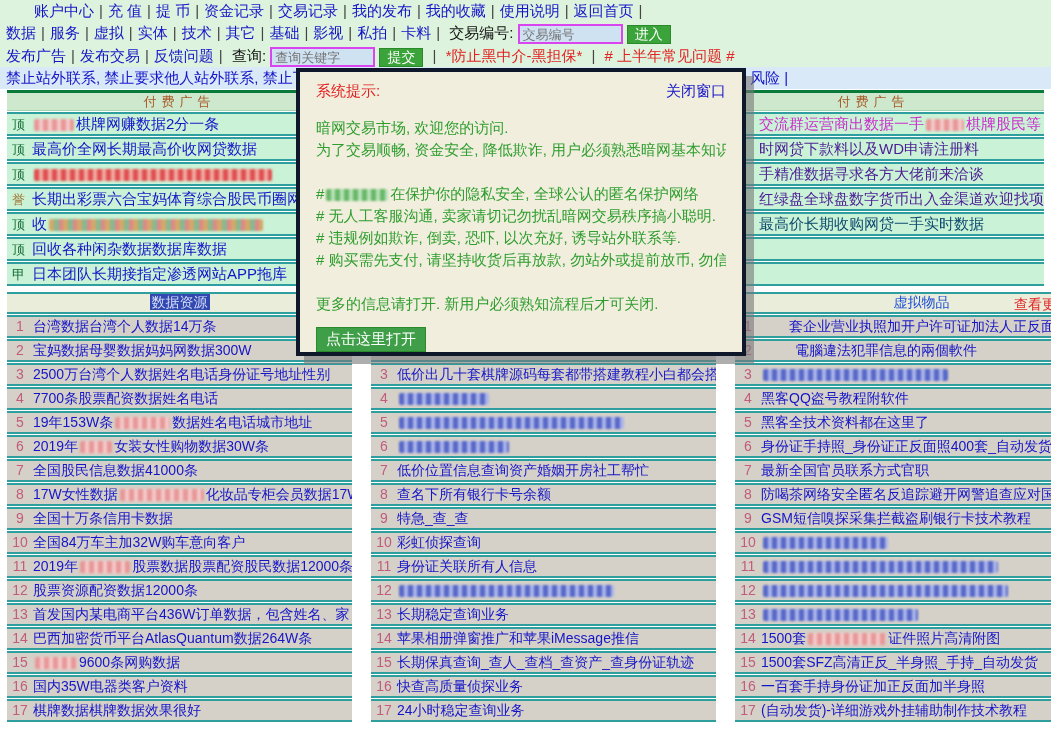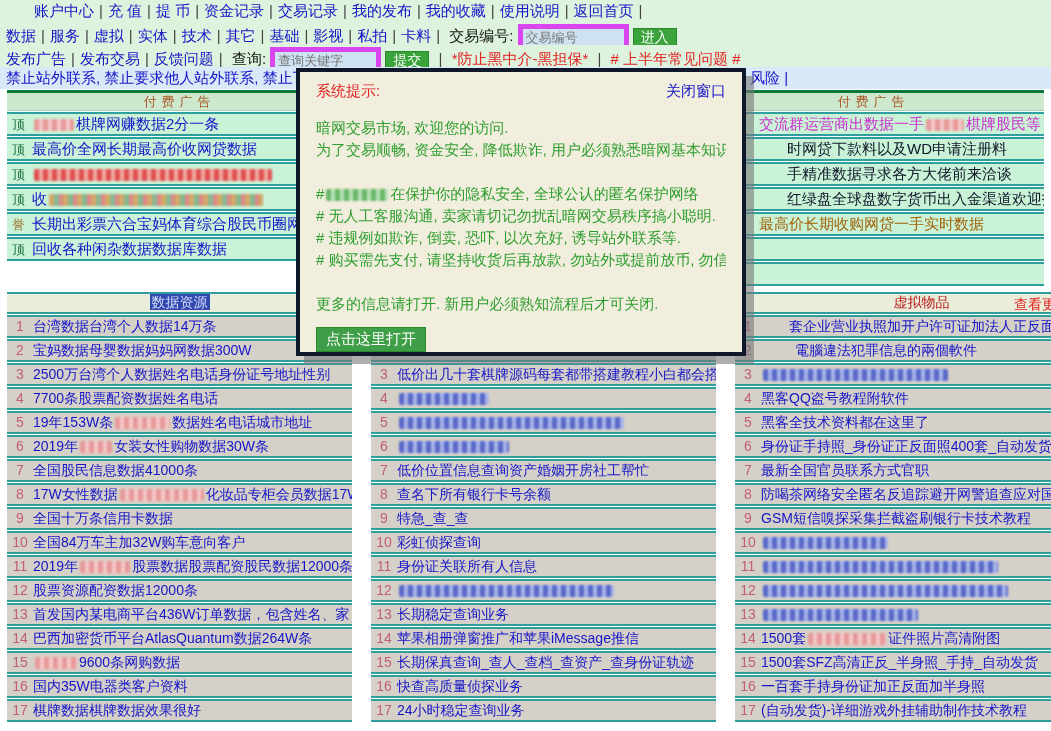--- a/index.html
+++ b/index.html
@@ -7,50 +7,50 @@
 
   
   .navbar{box-sizing:border-box;padding:2px 6px;font-size:15px;white-space:nowrap;overflow:hidden;}
   .nav1{background:#ddf3dd;height:22px;padding-left:34px;}
   .nav2{background:#ddf3dd;height:23px;}
   .nav3{background:#ddf3dd;height:22px;}
   .nav4{background:#d9e9f7;height:22px;position:relative;color:#1515c8;}
   .navlink{color:#1515c8;text-decoration:none;cursor:pointer;}
   .sep{color:#444;margin:0 5px;}
   .navlabel{color:#111;}
-  .box{background:#cfe2f2;border:5px solid #d946ef;height:16px;font-size:13px;width:95px;color:#667;padding:0 3px;vertical-align:middle;}
+  .box{background:#cfe2f2;border:2px solid #d946ef;height:16px;font-size:13px;width:95px;color:#667;padding:0 3px;vertical-align:middle;}
   .greenbtn{background:#3aa33a;color:#fff;border:1px solid #2a8a2a;font-size:14px;padding:0 7px;height:19px;line-height:16px;vertical-align:middle;cursor:pointer;}
   .rednote{color:#e32222;}
   .nav4-right{position:absolute;left:750px;top:2px;}
 
   
   .adcol{position:absolute;top:90px;}
   #ads-left{left:7px;width:345px;}
   #ads-right{left:703px;width:341px;}
   .adhead{box-sizing:border-box;height:21px;background:#cde8cd;border-top:3px solid #0a7a3a;border-bottom:1px solid #9fd4af;text-align:center;color:#a85a28;font-size:13px;letter-spacing:5px;line-height:17px;}
   .adrow{box-sizing:border-box;height:24px;background:#c9f2d6;border-top:2px solid #2f9e9e;border-bottom:2px solid #2f9e9e;margin-top:1px;padding:1px 5px;font-size:15px;line-height:18px;white-space:nowrap;overflow:hidden;cursor:pointer;}
   #ads-right .adrow{padding-left:56px;}
   .adicon{color:#156b35;font-size:13px;margin-right:7px;}
   .adicon.brown{color:#a07030;}
 
   
   #tables{position:absolute;left:7px;top:292px;width:1037px;display:flex;gap:19px;}
   .tcol{flex:none;}
   .thead{box-sizing:border-box;height:22px;background:#e9edd9;border-top:2px solid #2f9e9e;border-bottom:2px solid #2f9e9e;font-size:14px;line-height:17px;text-align:center;position:relative;}
   .sel{background:#3148b0;color:#d6defc;padding:0 2px;cursor:pointer;}
-  .gtitle{color:#b91c1c;cursor:pointer;margin-left:32px;}
+  .gtitle{color:#1d4ed8;cursor:pointer;margin-left:32px;}
   .more{position:absolute;right:6px;top:2px;color:#e32222;font-size:14px;cursor:pointer;text-decoration:none;}
   .trow{box-sizing:border-box;height:23px;background:#d5d1c8;border-top:2px solid #2f9e9e;border-bottom:2px solid #2f9e9e;margin-top:1px;font-size:14px;line-height:18px;white-space:nowrap;overflow:hidden;display:flex;cursor:pointer;}
   .tnum{width:26px;text-align:center;color:#c25b7c;flex:none;}
   .ttext{color:#1515c8;}
 
   .c-blue{color:#1515c8;}
-  .c-red{color:#a16207;}
+  .c-red{color:#0c4a6e;}
   .c-magenta{color:#cc2ecc;}
-  .c-purple{color:#0f172a;margin-left:28px;}
+  .c-purple{color:#4c1d95;}
 
   
   .rd{display:inline-block;height:12px;border-radius:2px;vertical-align:middle;margin:0 2px;filter:blur(1.2px);}
   .rd-blue{background:repeating-linear-gradient(90deg,#5868c8 0 5px,#aab4ea 5px 9px);}
   .rd-pink{background:repeating-linear-gradient(90deg,#e89898 0 5px,#f4c8c8 5px 9px);}
   .rd-red{background:repeating-linear-gradient(90deg,#e05050 0 5px,#f0a8a0 5px 9px);}
   .rd-green{background:repeating-linear-gradient(90deg,#68b868 0 5px,#b8e0b8 5px 9px);}
   .rd-mix{background:repeating-linear-gradient(90deg,#d4a868 0 5px,#88b890 5px 10px,#dd8888 10px 14px);}
 
   
@@ -90,23 +90,24 @@
     <span>禁止站外联系, 禁止要求他人站外联系, 禁止下</span>
     <span class="nav4-right">风险 |</span>
   </div>
 
   <div class="adcol" id="ads-left">
     <div class="adhead">付费广告</div>
     <div id="ads-left-rows">
         <div class="adrow"><span class="adicon">顶</span><span class="rd rd-pink" style="width: 40px;"></span><span class="c-blue">棋牌网赚数据2分一条</span></div>
         <div class="adrow"><span class="adicon">顶</span><span class="c-blue">最高价全网长期最高价收网贷数据</span></div>
         <div class="adrow"><span class="adicon">顶</span><span class="rd rd-red" style="width: 238px;"></span></div>
+        <div class="adrow"><span class="adicon brown">誉</span><span class="c-blue">长期出彩票六合宝妈体育综合股民币圈网</span></div>
         <div class="adrow"><span class="adicon">顶</span><span class="c-blue">收</span><span class="rd rd-mix" style="width: 214px;"></span></div>
-        <div class="adrow"><span class="adicon brown">誉</span><span class="c-blue">长期出彩票六合宝妈体育综合股民币圈网</span></div>
         <div class="adrow"><span class="adicon">顶</span><span class="c-blue">回收各种闲杂数据数据库数据</span></div>
+        <div class="adrow"><span class="adicon">甲</span><span class="c-blue">日本团队长期接指定渗透网站APP拖库</span></div>
       </div>
   </div>
 
   <div class="adcol" id="ads-right">
     <div class="adhead">付费广告</div>
     <div id="ads-right-rows">
         <div class="adrow"><span class="c-magenta">交流群运营商出数据一手</span><span class="rd rd-pink" style="width: 38px;"></span><span class="c-magenta">棋牌股民等</span></div>
         <div class="adrow"><span class="c-purple">时网贷下款料以及WD申请注册料</span></div>
         <div class="adrow"><span class="c-purple">手精准数据寻求各方大佬前来洽谈</span></div>
         <div class="adrow"><span class="c-purple">红绿盘全球盘数字货币出入金渠道欢迎找项目</span></div>

